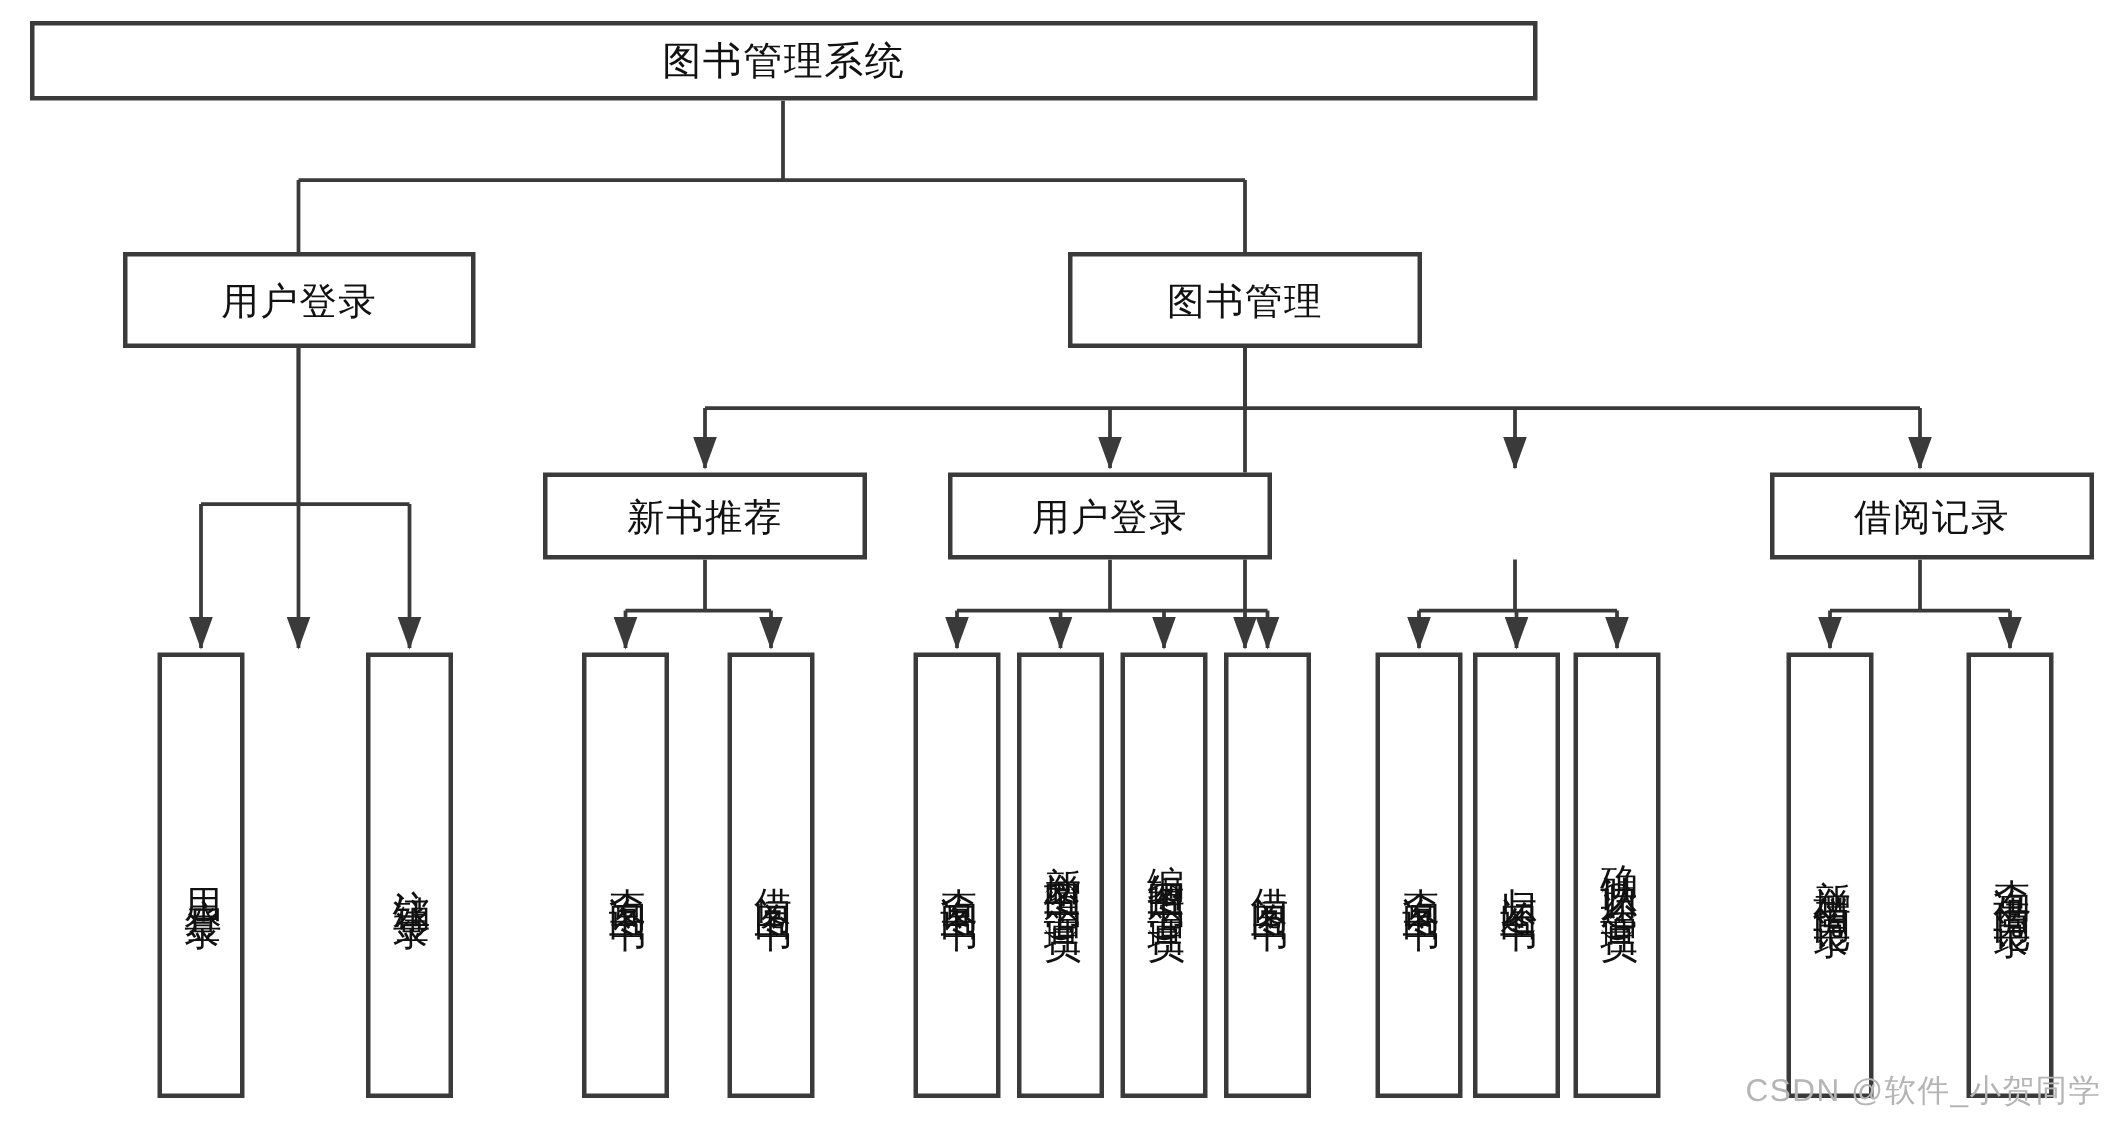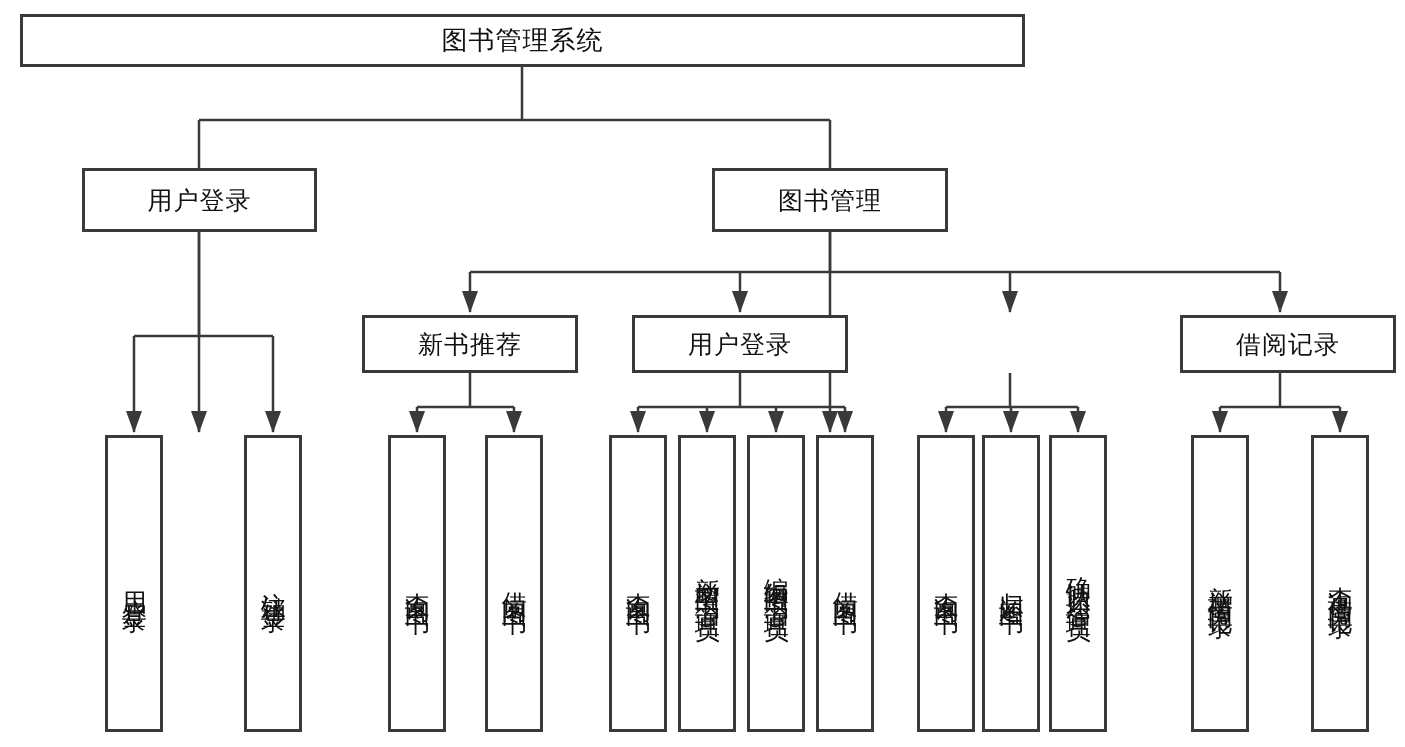--- a/index.html
+++ b/index.html
@@ -167,14 +167,15 @@
     <span>确认归还（管理员）</span>
   </div>
 
   <div class="node vbox" style="left:1191px;top:435px;width:58px;height:297px;">
     <span>新增借阅记录</span>
   </div>
   <div class="node vbox" style="left:1311px;top:435px;width:58px;height:297px;">
     <span>查询借阅记录</span>
   </div>
 
+  <div class="watermark">CSDN @软件_小贺同学</div>
 
 </div>
 
 </body></html>

